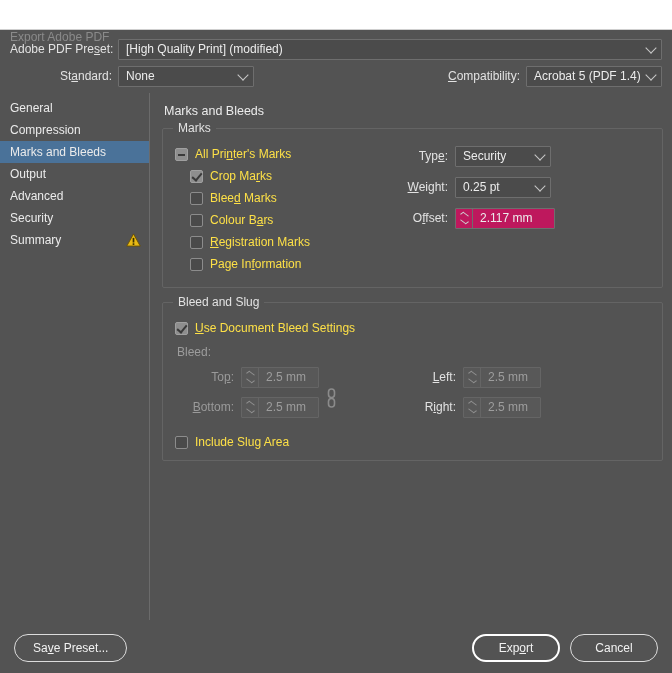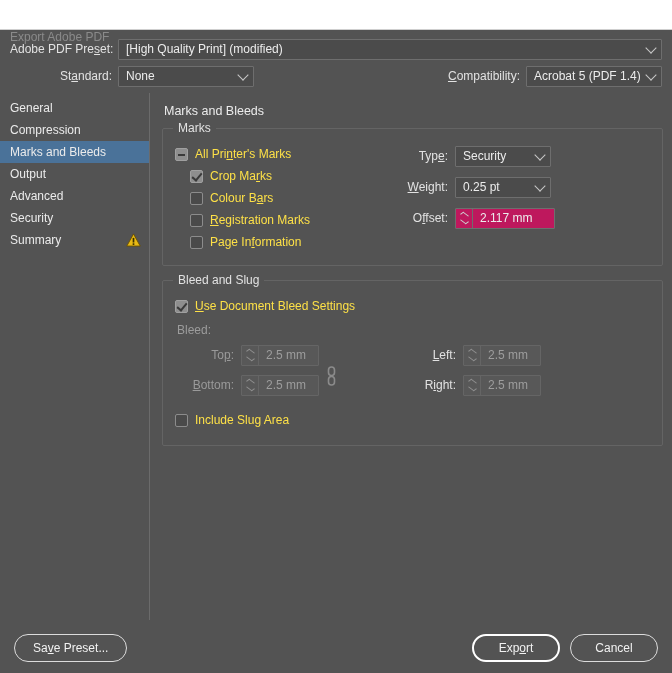--- a/index.html
+++ b/index.html
@@ -382,20 +382,24 @@
           <div class="chk-row">
             <span class="cb mixed"></span>
             <span class="chk-label">All Pri<u>n</u>ter's Marks</span>
           </div>
 
           <div class="chk-row indent">
             <span class="cb checked"></span>
             <span class="chk-label">Crop Ma<u>r</u>ks</span>
           </div>
 
+          <div class="chk-row indent">
+            <span class="cb"></span>
+            <span class="chk-label">Blee<u>d</u> Marks</span>
+          </div>
 
           <div class="chk-row indent">
             <span class="cb"></span>
             <span class="chk-label">Colour B<u>a</u>rs</span>
           </div>
 
           <div class="chk-row indent">
             <span class="cb"></span>
             <span class="chk-label"><u>R</u>egistration Marks</span>
           </div>
@@ -433,21 +437,21 @@
                   <i class="dn"></i>
                 </span>
               <span class="val">2.117 mm</span>
             </div>
           </div>
 
         </div>
       </div>
     </div>
 
-    <div class="group" style="padding-bottom:14px">
+    <div class="group" style="padding-bottom:7px">
       <span class="legend">Bleed and Slug</span>
 
       <div class="chk-row">
         <span class="cb checked"></span>
         <span class="chk-label"><u>U</u>se Document Bleed Settings</span>
       </div>
 
       <div class="bleed-sub">Bleed:</div>
 
       <div class="bleed-grid">

